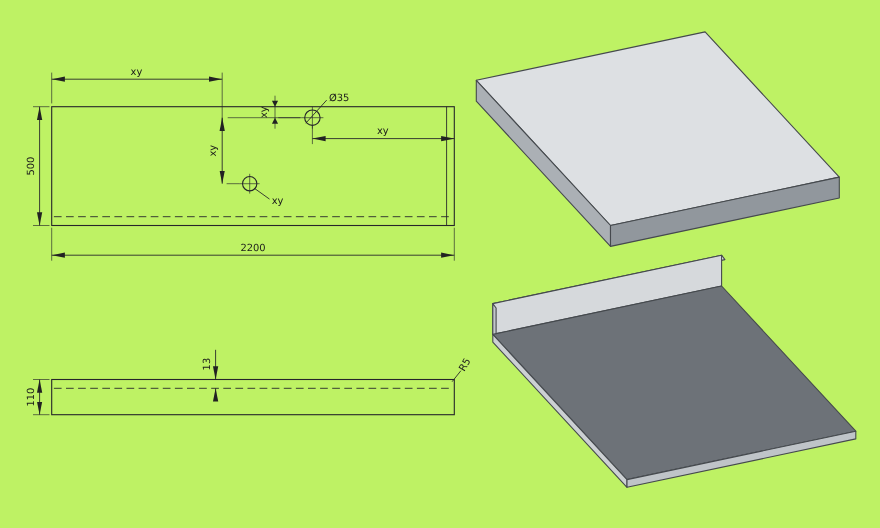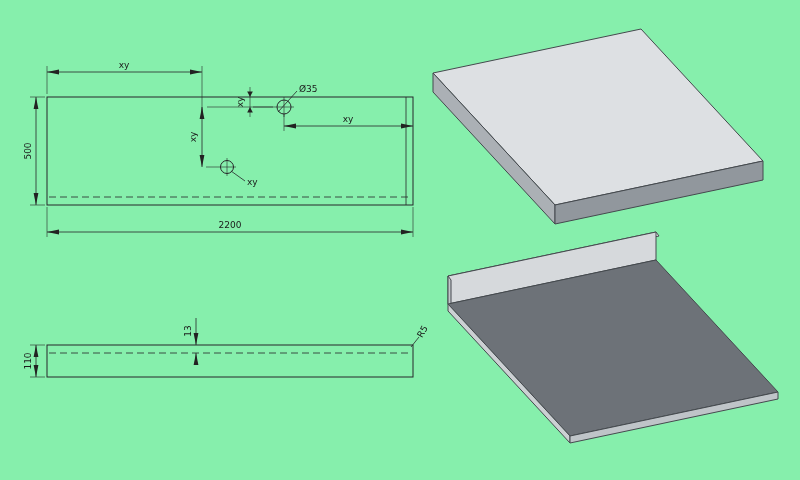--- a/index.html
+++ b/index.html
@@ -1,16 +1,16 @@
 <!DOCTYPE html>
 <html><head>
 <meta charset="utf-8">
 <style>
   html,body{margin:0;padding:0;background:#ffffff;}
-  .page{position:relative;width:800px;height:480px;background:#86efac;overflow:hidden;
+  .page{position:relative;width:800px;height:480px;background:#bef264;overflow:hidden;
         font-family:"DejaVu Sans","Liberation Sans",sans-serif;}
   svg text{font-family:"DejaVu Sans","Liberation Sans",sans-serif;font-size:9px;fill:#1a1a1a;}
   .ln{stroke:#26262a;stroke-width:1;fill:none;}
   .med{stroke:#26262a;stroke-width:0.8;fill:none;}
   .thin{stroke:#26262a;stroke-width:0.6;fill:none;}
   .dash{stroke:#26262a;stroke-width:0.8;fill:none;stroke-dasharray:7 4;}
   .iso{stroke:#45494e;stroke-width:1;stroke-linejoin:round;}
   .arrfill{fill:#222;stroke:none;}
 </style>
 </head>

